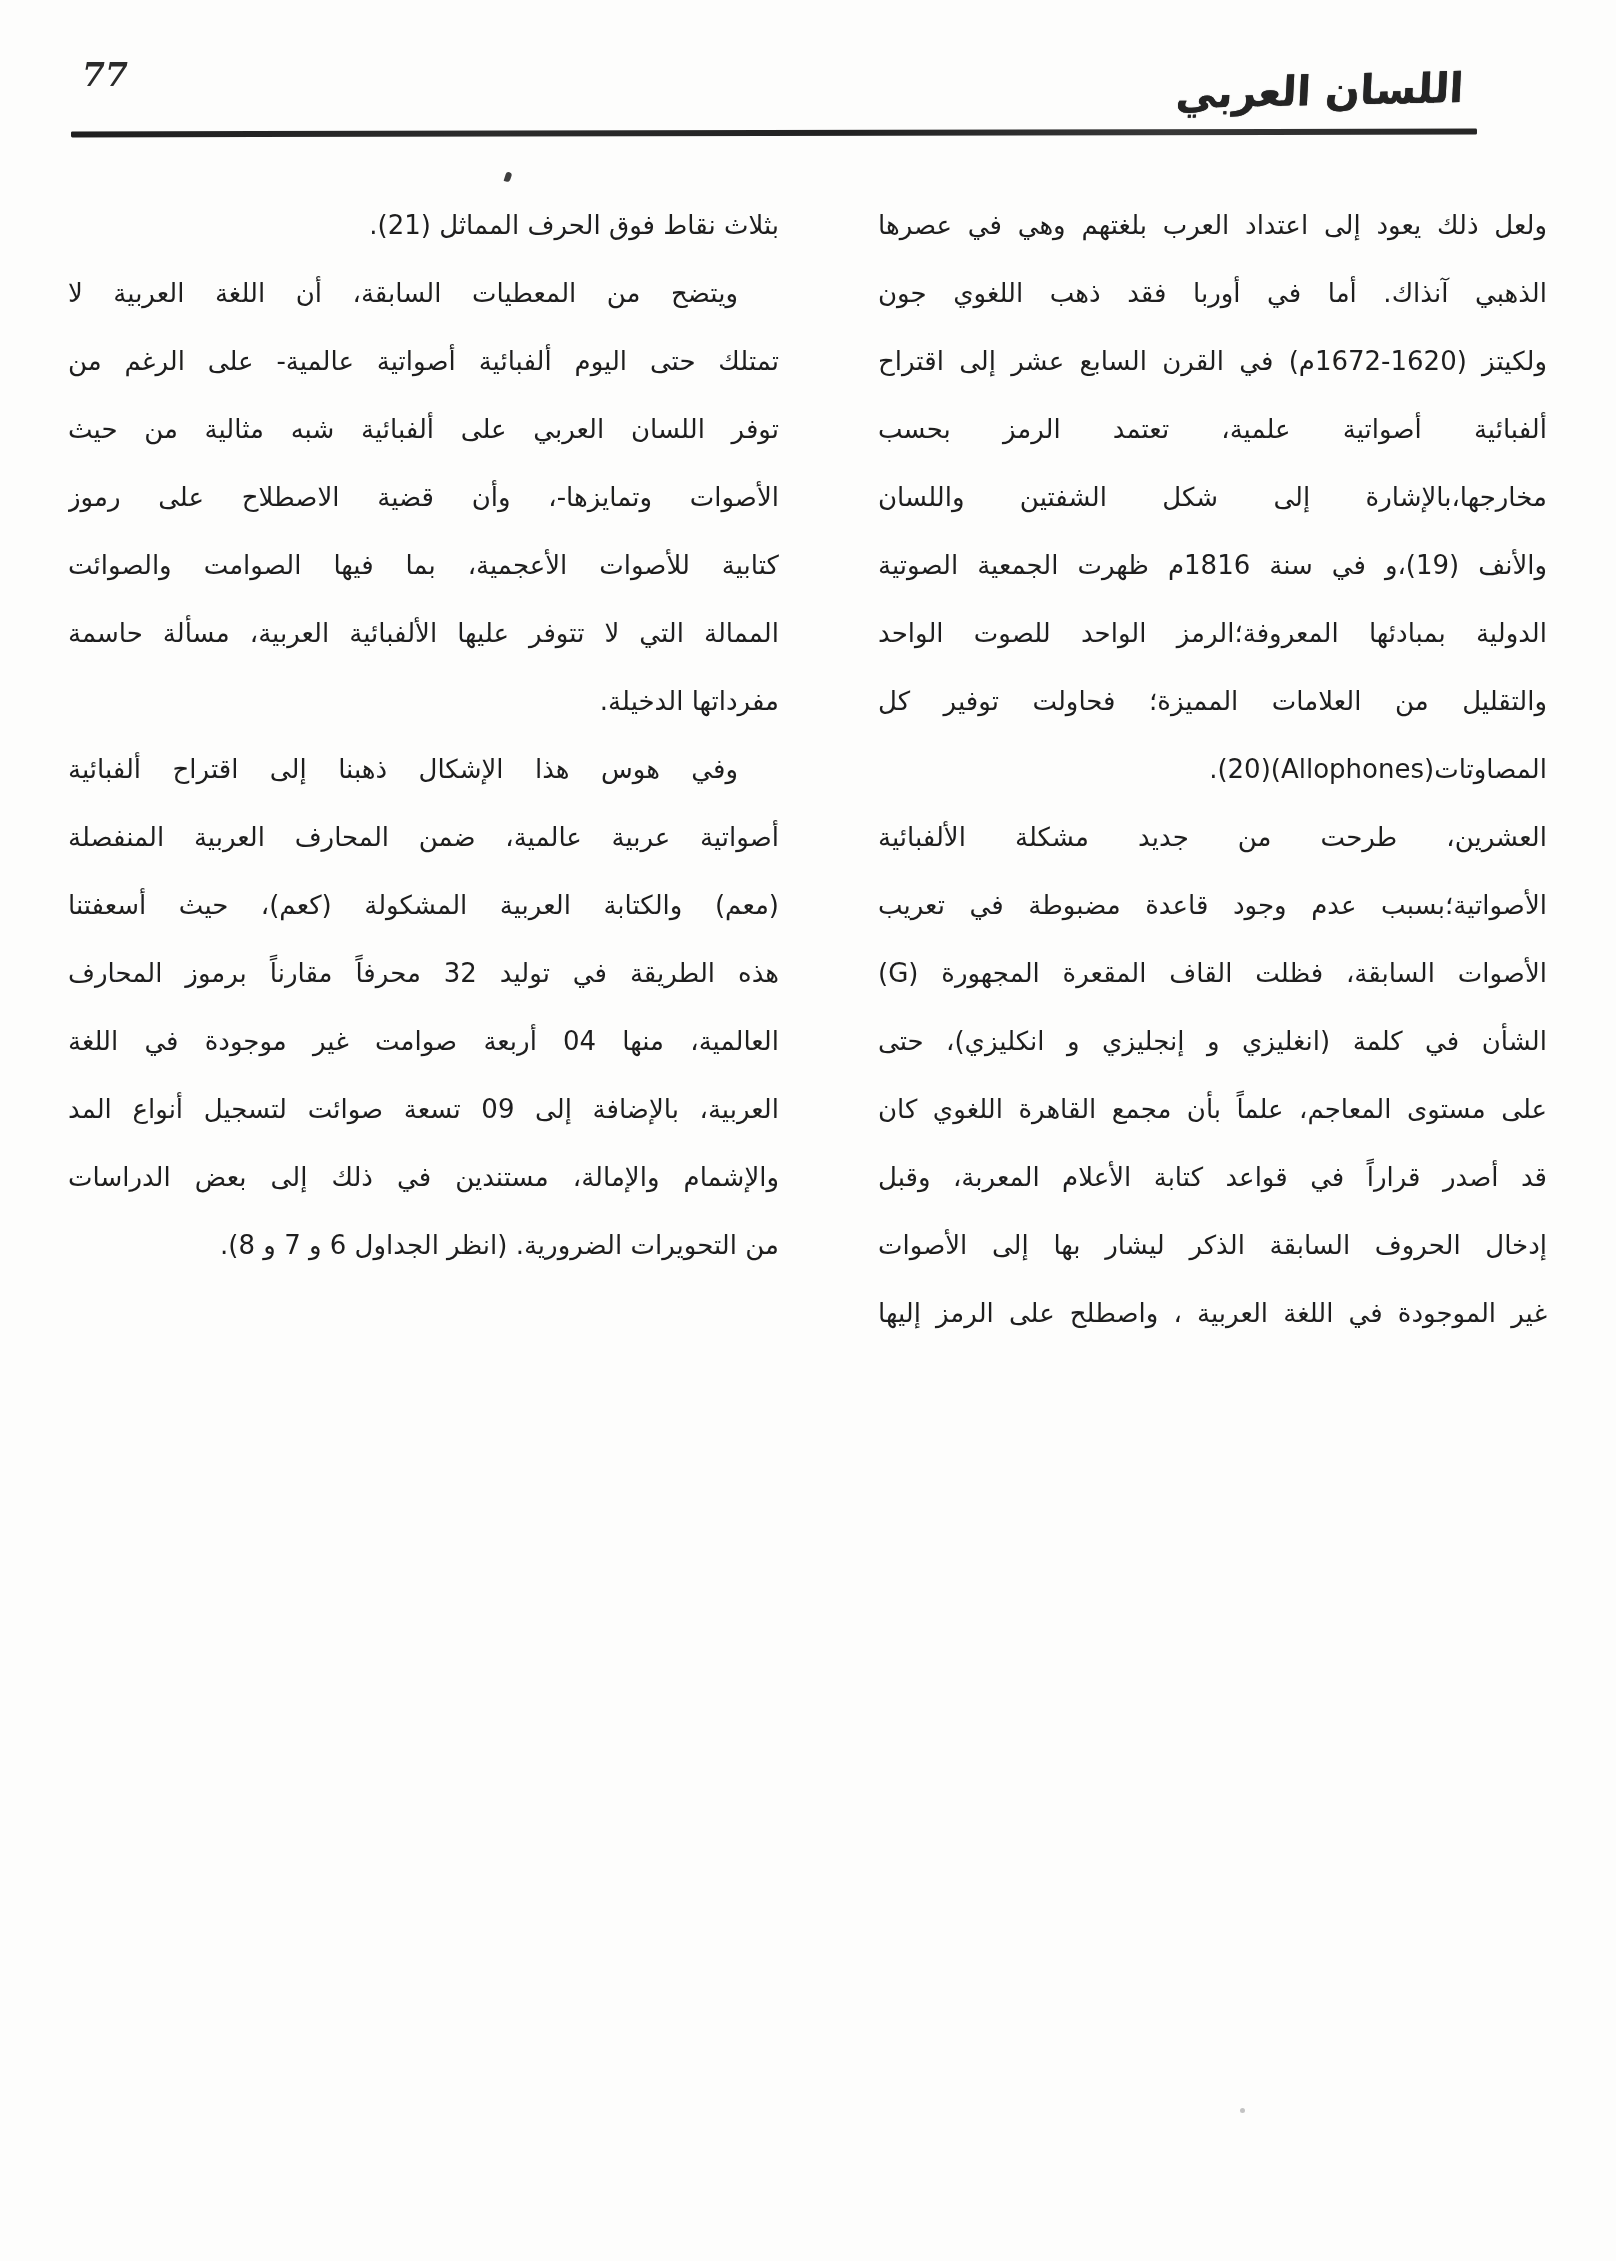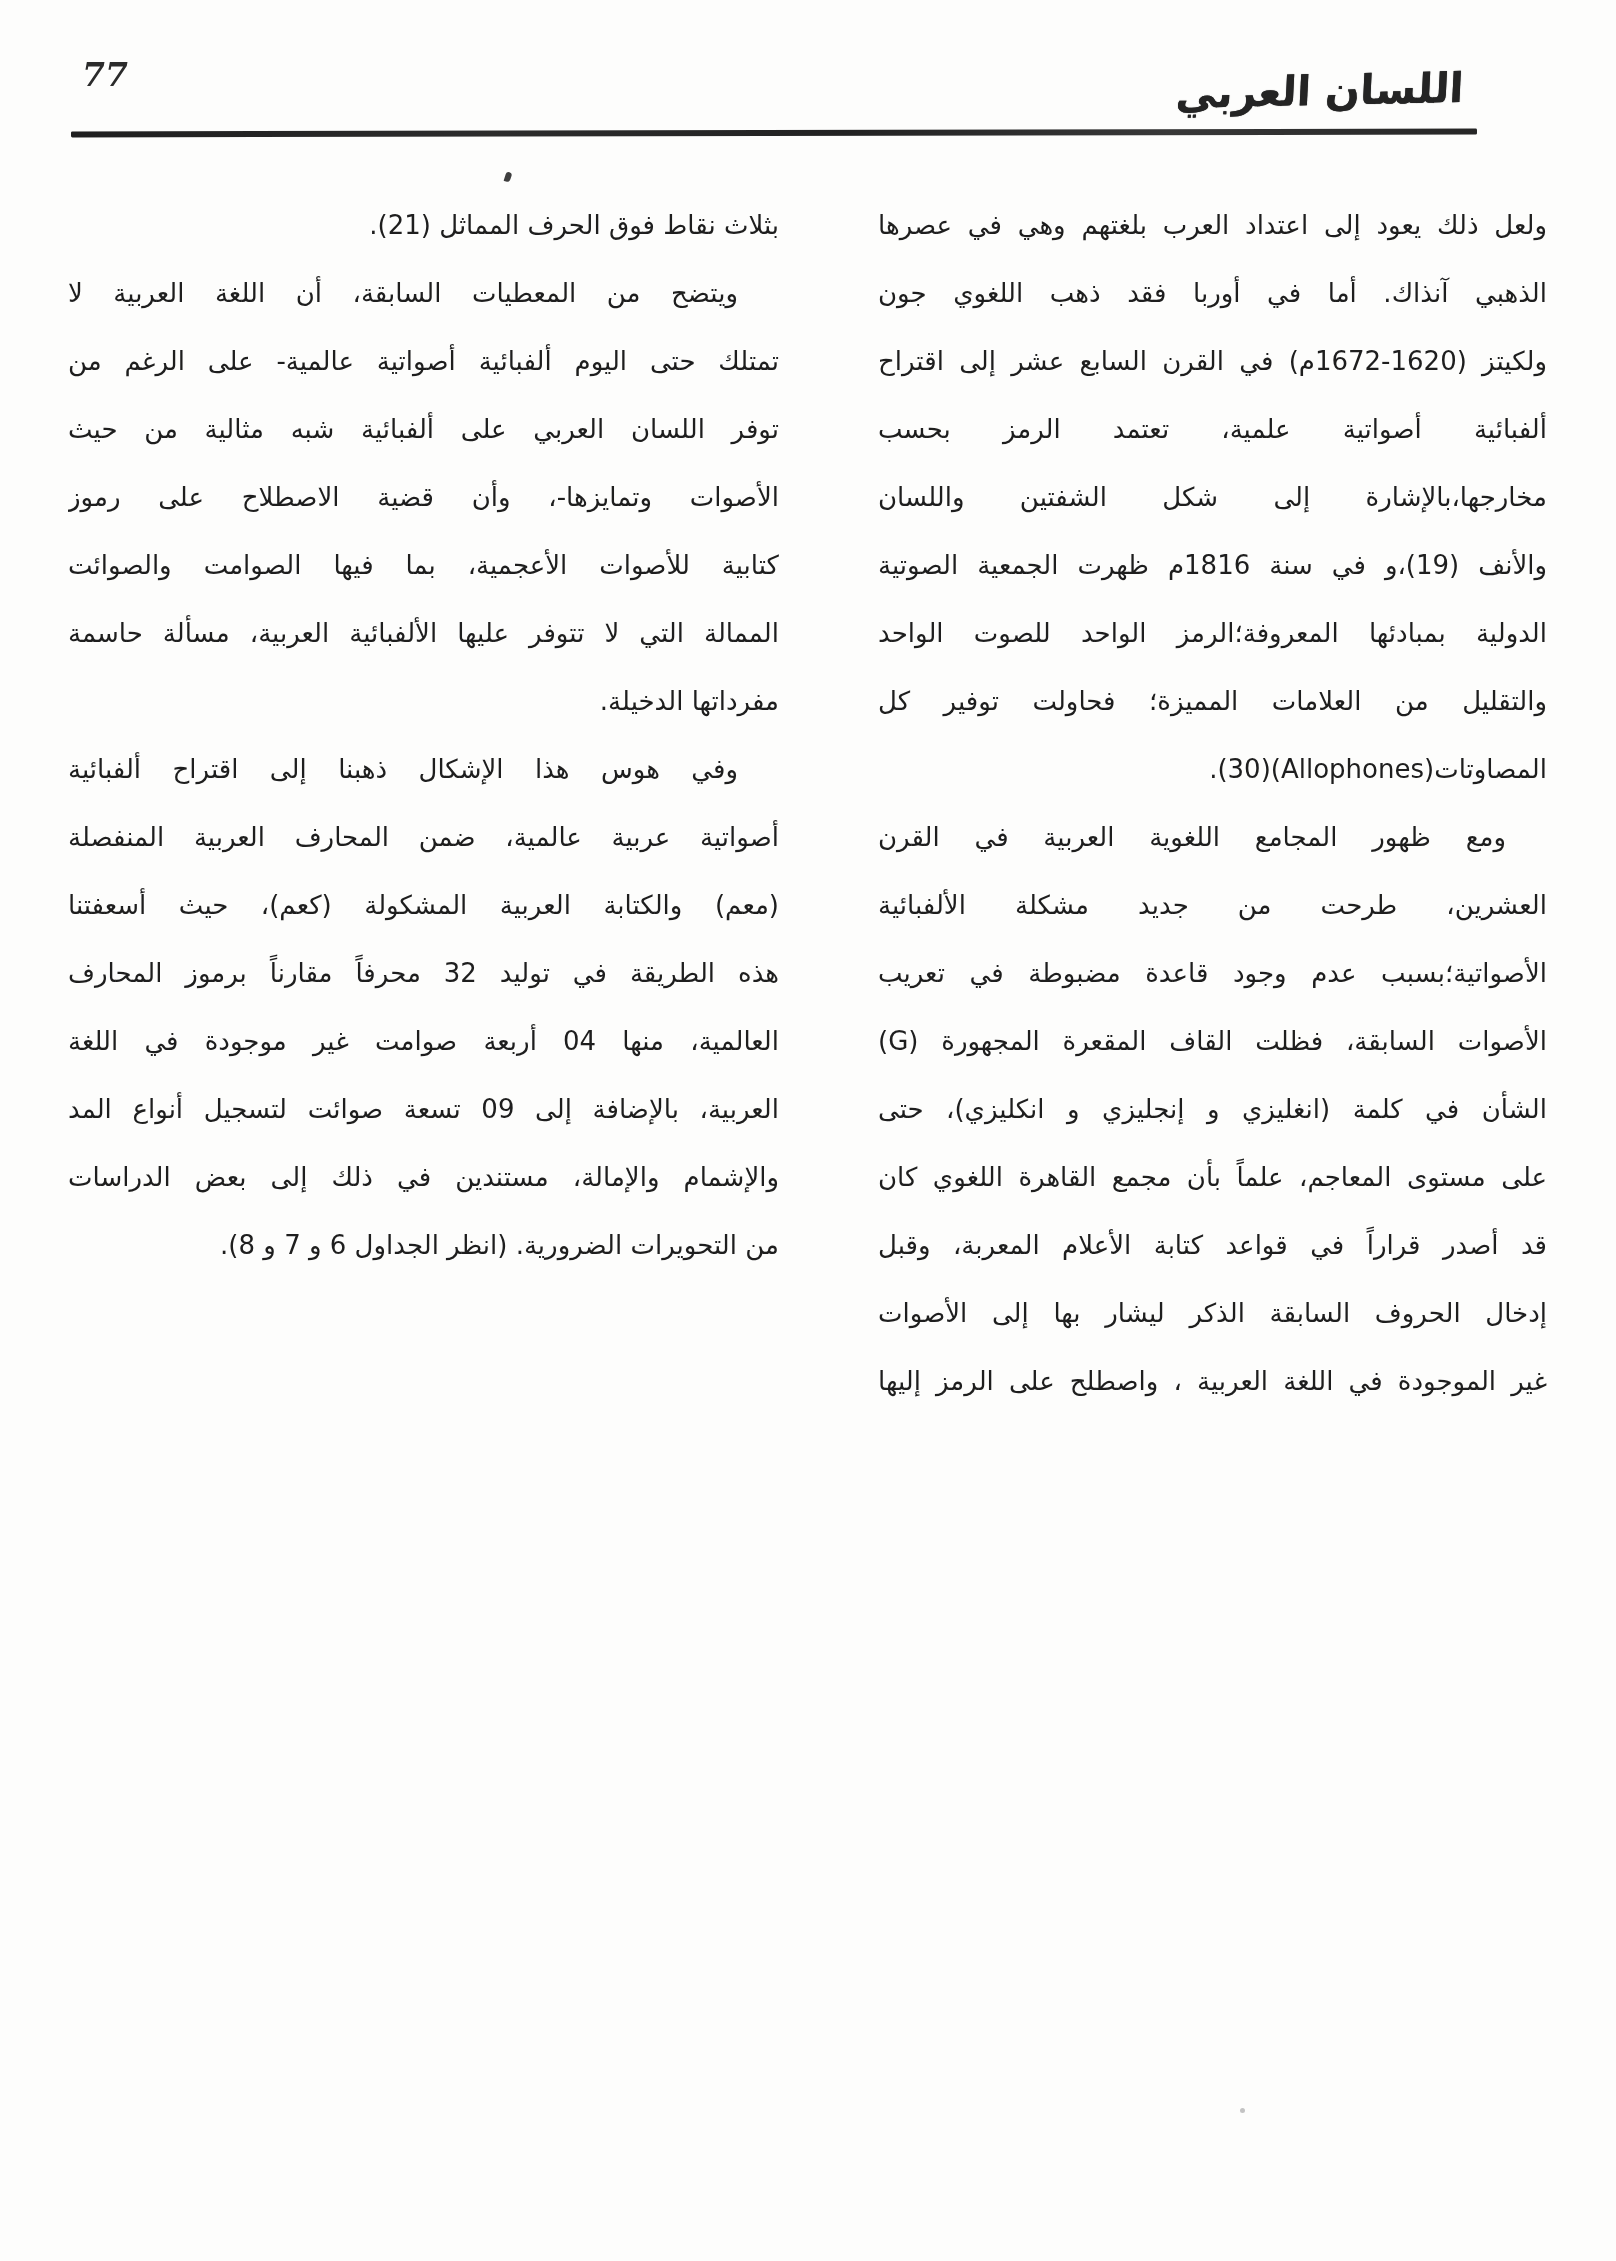--- a/index.html
+++ b/index.html
@@ -60,22 +60,21 @@
   <div class="col col-right">
 
   <div class="ln">ولعل ذلك يعود إلى اعتداد العرب بلغتهم وهي في عصرها</div>
       <div class="ln">الذهبي آنذاك. أما في أوربا فقد ذهب اللغوي جون</div>
       <div class="ln">ولكيتز (1620-1672م) في القرن السابع عشر إلى اقتراح</div>
       <div class="ln">ألفبائية أصواتية علمية، تعتمد الرمز بحسب</div>
       <div class="ln">مخارجها،بالإشارة إلى شكل الشفتين واللسان</div>
       <div class="ln">والأنف (19)،و في سنة 1816م ظهرت الجمعية الصوتية</div>
       <div class="ln">الدولية بمبادئها المعروفة؛الرمز الواحد للصوت الواحد</div>
       <div class="ln">والتقليل من العلامات المميزة؛ فحاولت توفير كل</div>
-      <div class="ln end">المصاوتات(Allophones)‏(30).</div>
-      <div class="ln indent">ومع ظهور المجامع اللغوية العربية في القرن</div>
+      <div class="ln end">المصاوتات(Allophones)‏(20).</div>
       <div class="ln">العشرين، طرحت من جديد مشكلة الألفبائية</div>
       <div class="ln">الأصواتية؛بسبب عدم وجود قاعدة مضبوطة في تعريب</div>
       <div class="ln">الأصوات السابقة، فظلت القاف المقعرة المجهورة (G)</div>
       <div class="ln">الشأن في كلمة (انغليزي و إنجليزي و انكليزي)، حتى</div>
       <div class="ln">على مستوى المعاجم، علماً بأن مجمع القاهرة اللغوي كان</div>
       <div class="ln">قد أصدر قراراً في قواعد كتابة الأعلام المعربة، وقبل</div>
       <div class="ln">إدخال الحروف السابقة الذكر ليشار بها إلى الأصوات</div>
       <div class="ln">غير الموجودة في اللغة العربية ، واصطلح على الرمز إليها</div>
     </div>
 

